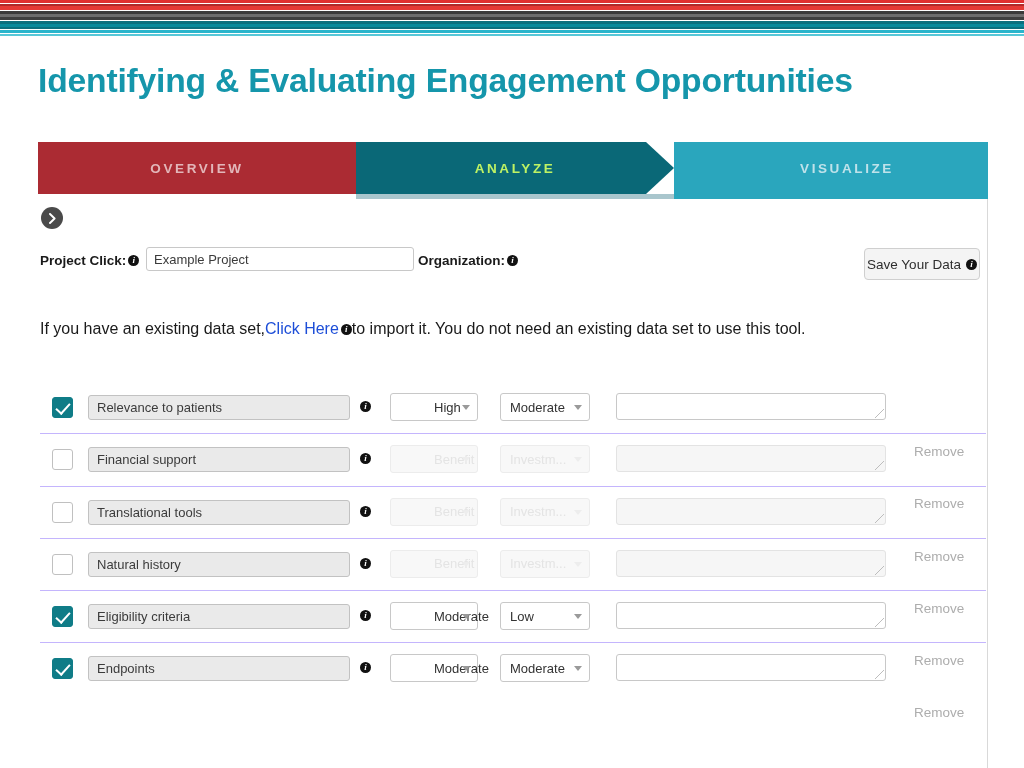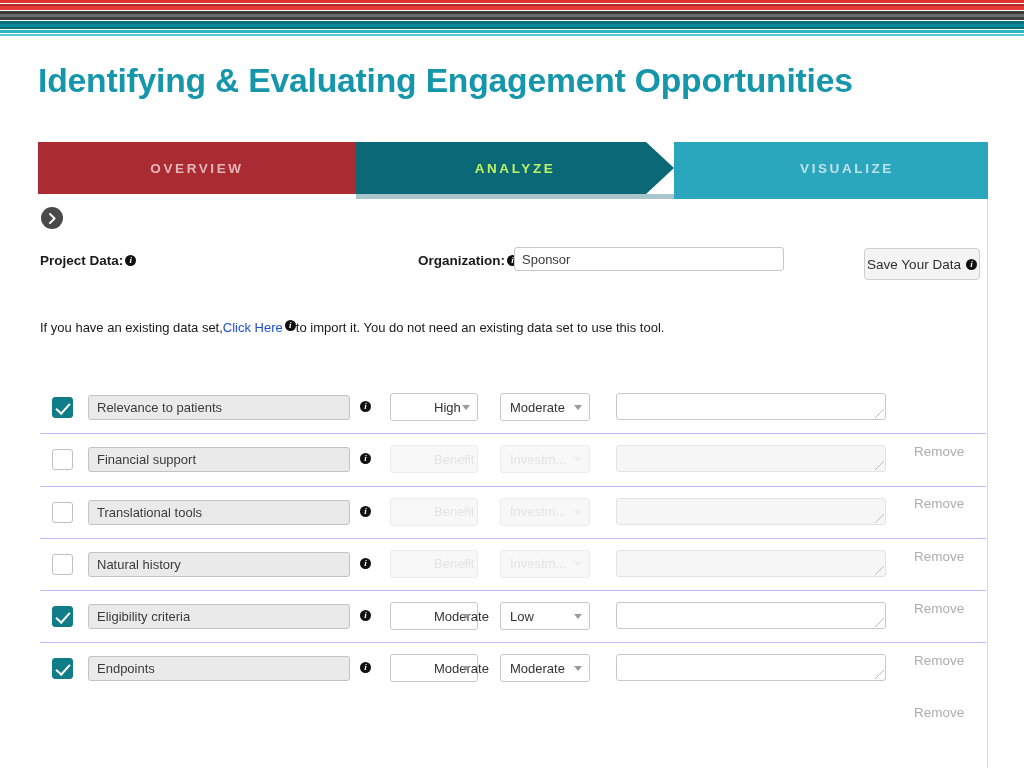--- a/index.html
+++ b/index.html
@@ -103,22 +103,22 @@
     position:absolute; left:826px; top:106px; width:116px; height:32px;
     background:#f4f4f4; border:1px solid #cfcfcf; border-radius:4px;
     display:flex; align-items:center; justify-content:center; gap:3px;
     font-size:13.5px; color:#2e2e2e; cursor:pointer;
     font-family:"Liberation Sans", sans-serif;
   }
 
   
   .import-line {
     position:absolute; left:2px; top:178px;
-    font-size:13px; color:#1a1a1a; white-space:nowrap;
-    display:flex; 
+    font-size:16px; color:#1a1a1a; white-space:nowrap;
+    display:flex; align-items:center;
   }
   .import-link { color:#1d4ed8; cursor:pointer; }
 
   
   .tbl { position:absolute; left:2px; top:240px; width:946px; }
   .thead {
     position:relative; height:36px;
     border-bottom:1px solid #d9d9d9;
   }
   .th {
@@ -235,29 +235,29 @@
     <div class="tab-underline2"></div>
 
     <div class="next-circle">
       <svg width="9" height="11" viewBox="0 0 9 11">
         <path d="M2 1 L6.6 5.5 L2 10" stroke="#ffffff" stroke-width="1.9" fill="none" stroke-linecap="round" stroke-linejoin="round"></path>
       </svg>
     </div>
 
     <div class="meta-row">
       <div class="meta-label lbl-project">
-        <span>Project Data:</span>
+        <span>Project Click:</span>
         <span class="info-ico"></span>
       </div>
+      <input class="txtinput inp-project" type="text" value="Example Project" style="">
 
       <div class="meta-label lbl-org">
         <span>Organization:</span>
         <span class="info-ico"></span>
       </div>
-      <input class="txtinput inp-org" type="text" value="Sponsor" style="">
     </div>
 
     <div class="save-btn">
       <span>Save Your Data</span>
       <span class="info-ico"></span>
     </div>
 
     <div class="import-line">
       <span>If you have an existing data set, </span>
       <span class="import-link">Click Here</span>

